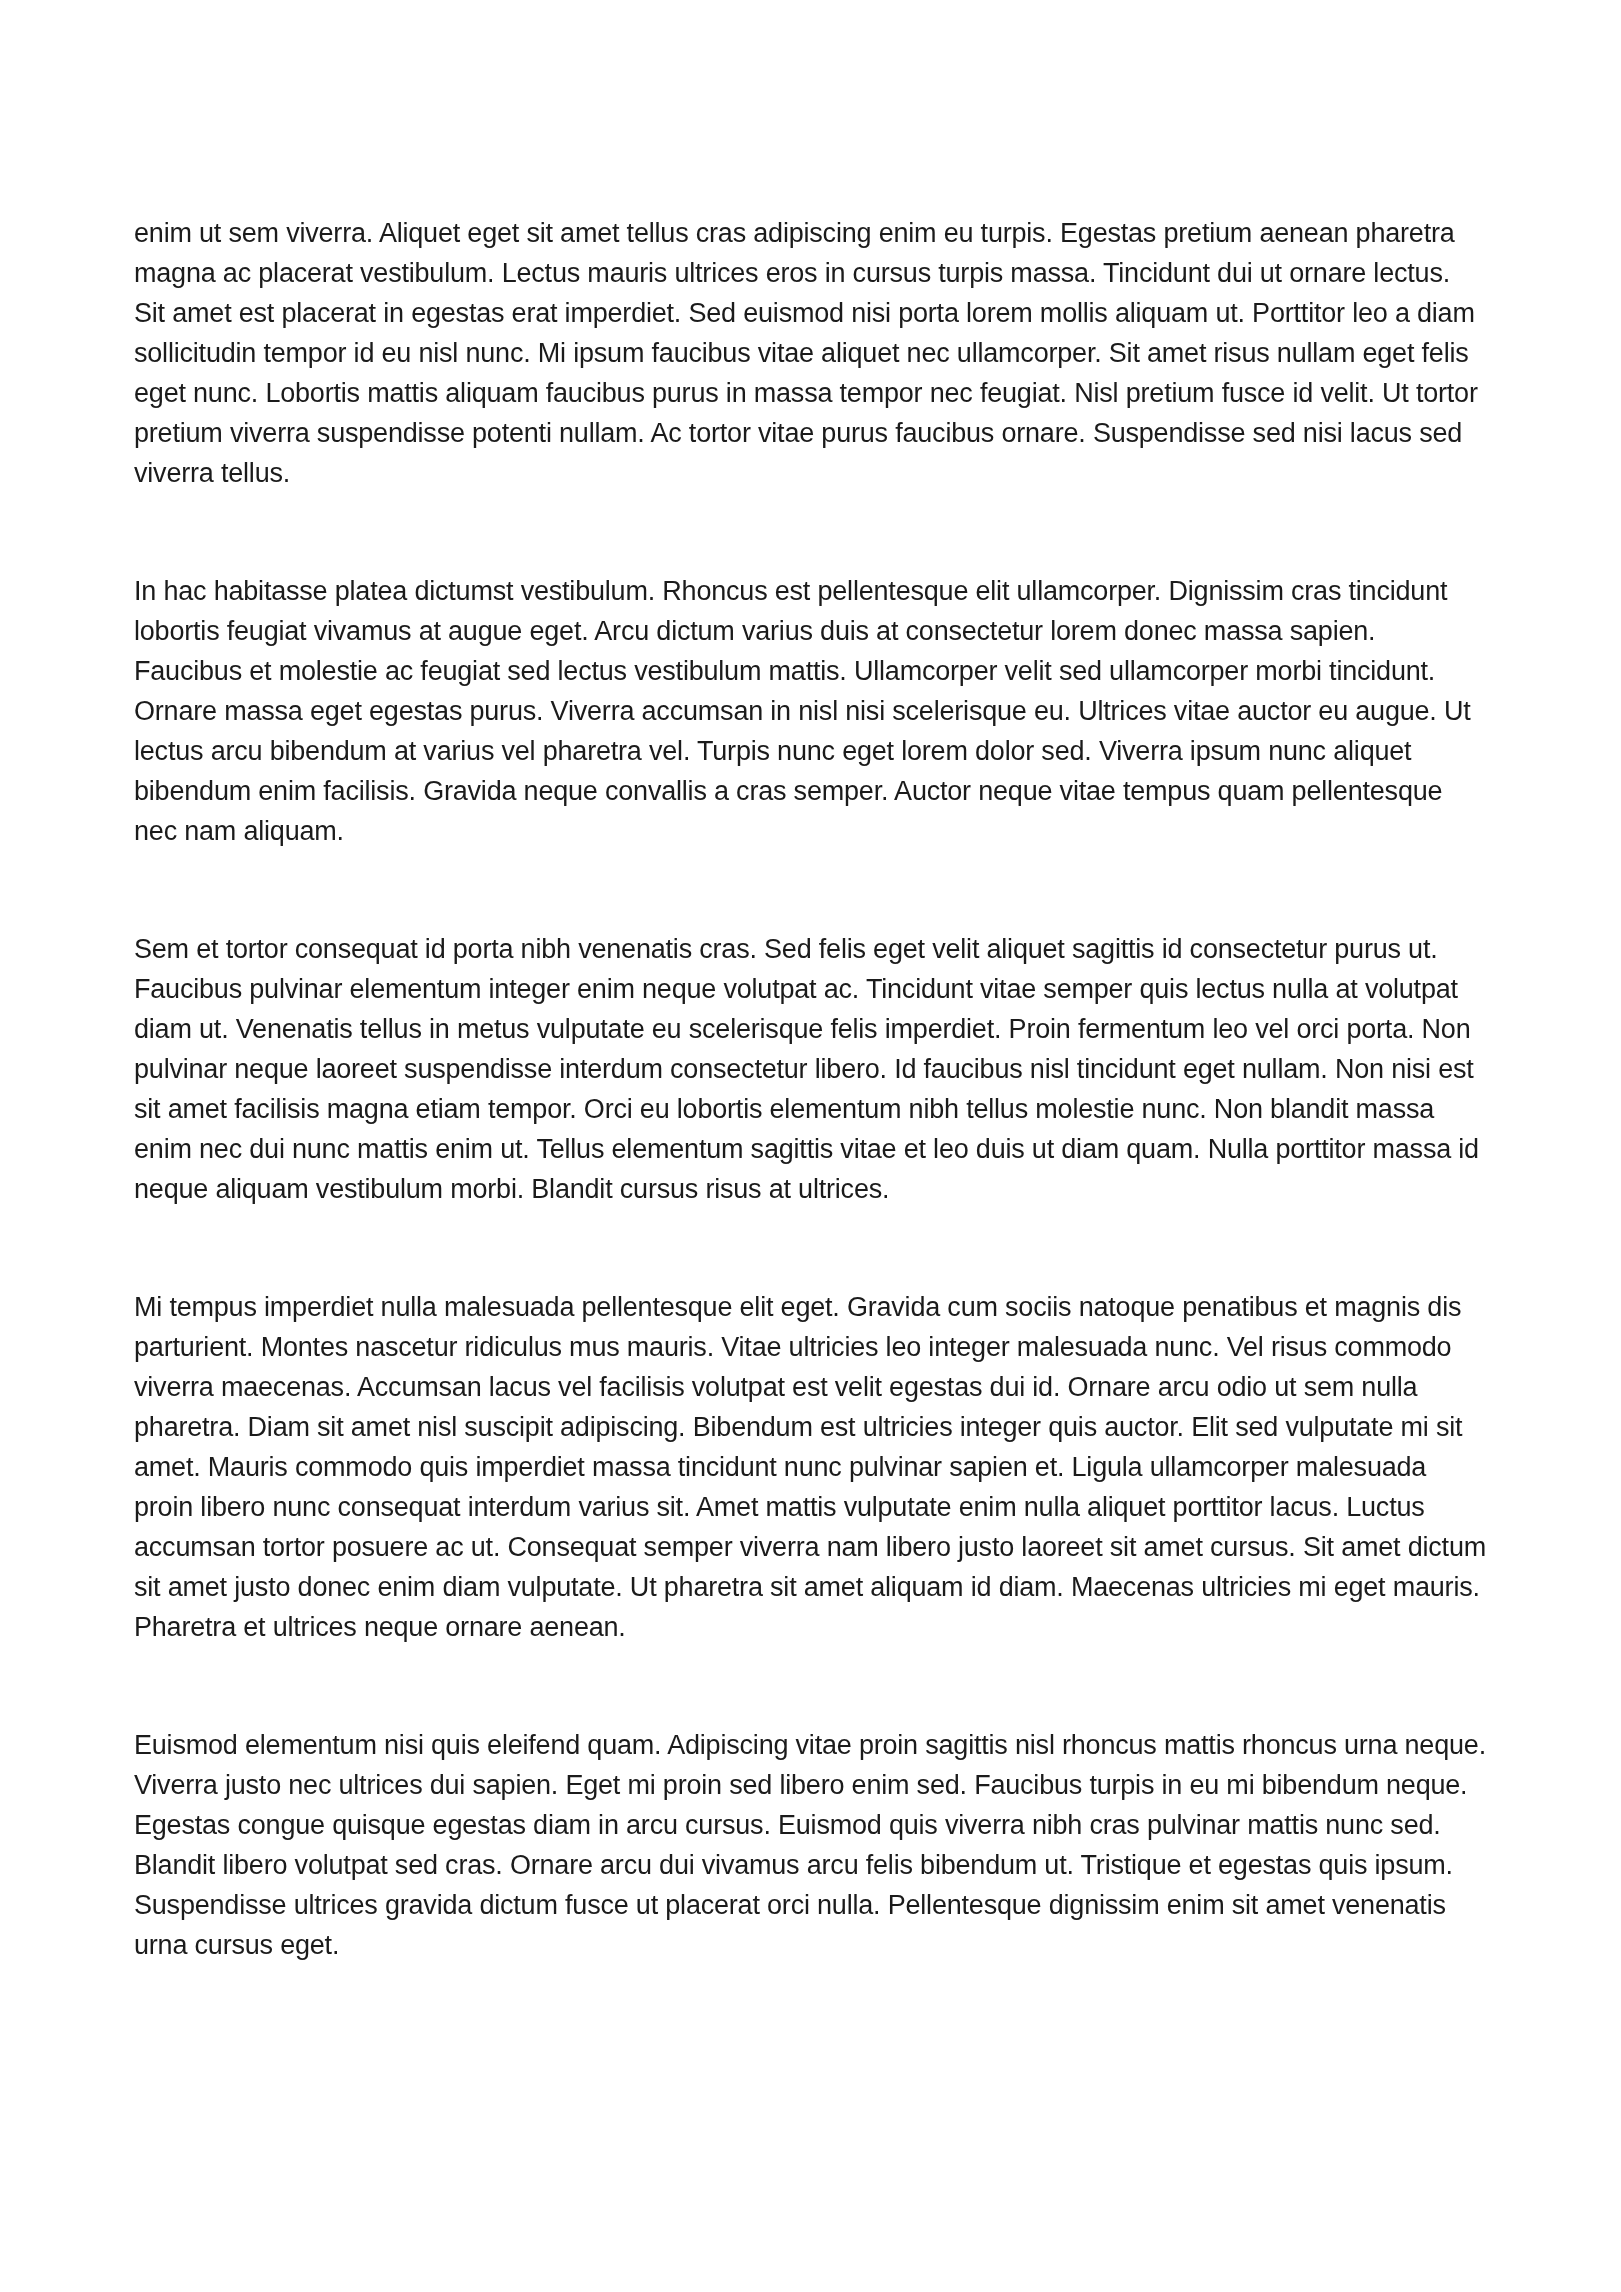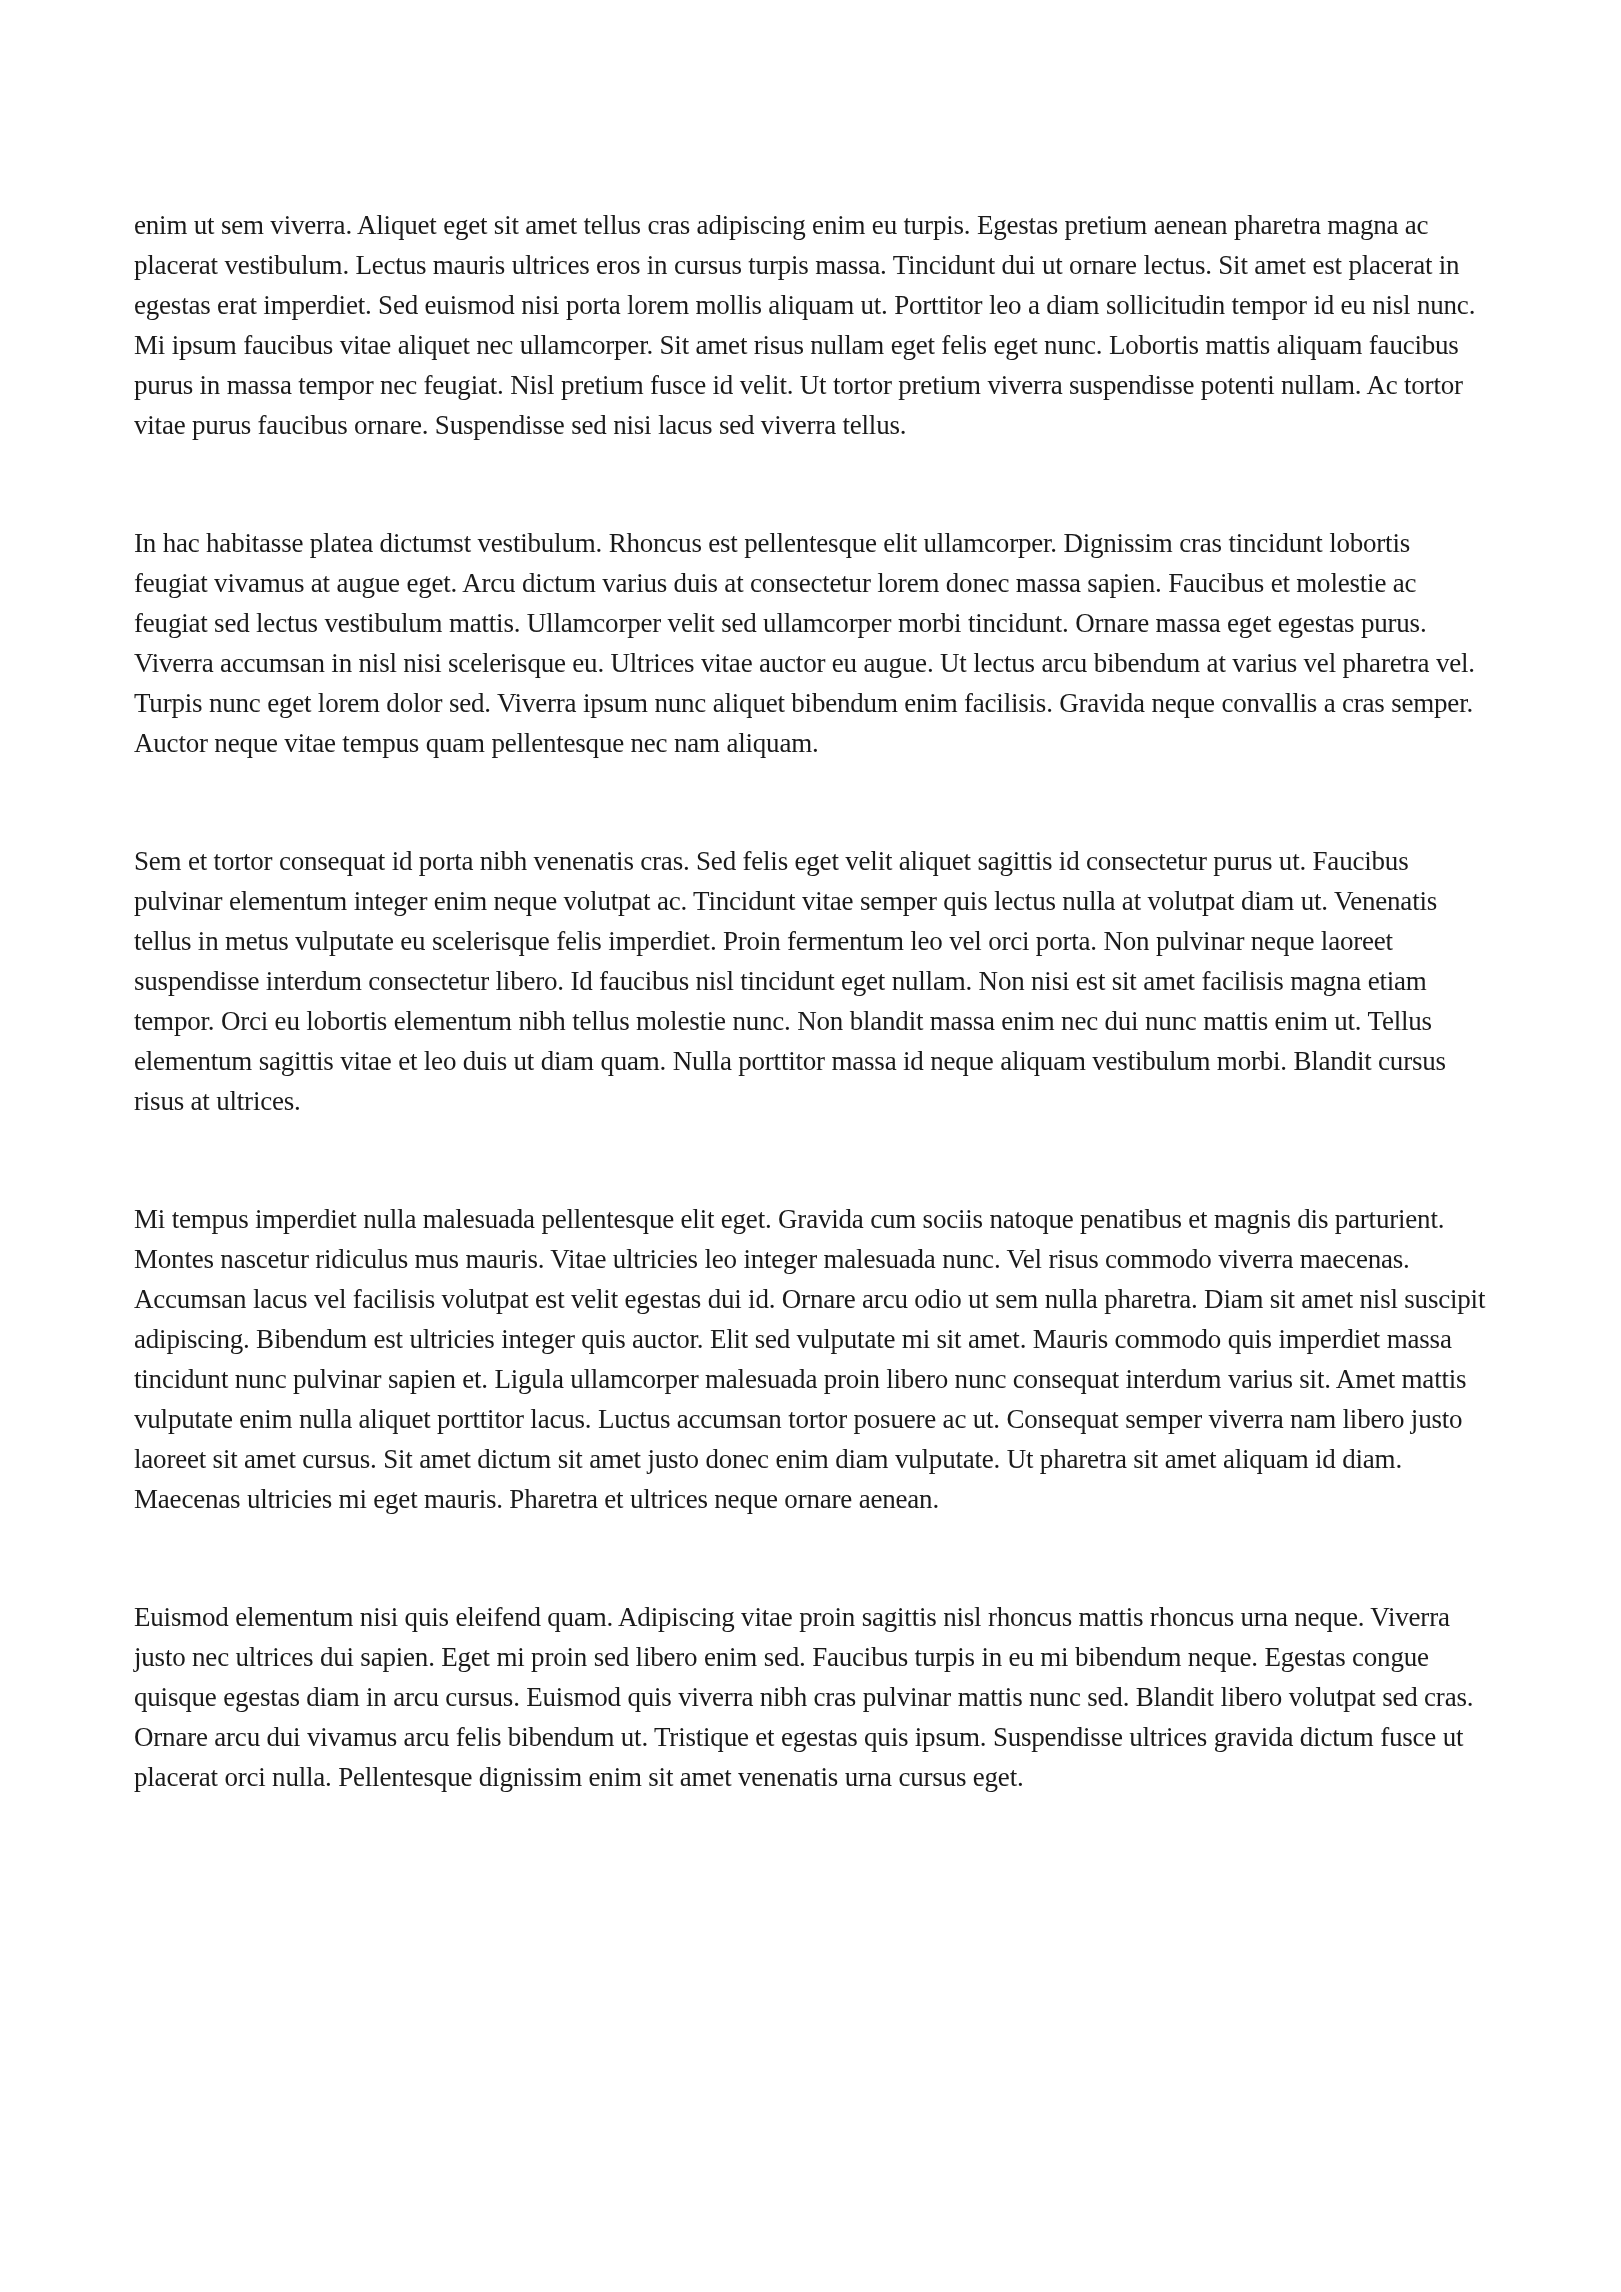--- a/index.html
+++ b/index.html
@@ -18,23 +18,22 @@
   }
   .doc-body {
     font-family: "Liberation Sans", "DejaVu Sans", sans-serif;
     font-size: 27px;
     line-height: 40px;
     letter-spacing: -0.2px;
     color: #1b1b1b;
     text-align: left;
   }
   .para {
-    margin: 4px 0 78px 0;
+    margin: 12px 0 78px 0;
     padding: 0;
-    font-family: Liberation Serif, serif;
   }
 </style>
 </head>
 <body>
 
 <div class="page">
   <div class="doc-body">
     <p class="para">enim ut sem viverra. Aliquet eget sit amet tellus cras adipiscing enim eu turpis. Egestas pretium aenean pharetra magna ac placerat vestibulum. Lectus mauris ultrices eros in cursus turpis massa. Tincidunt dui ut ornare lectus. Sit amet est placerat in egestas erat imperdiet. Sed euismod nisi porta lorem mollis aliquam ut. Porttitor leo a diam sollicitudin tempor id eu nisl nunc. Mi ipsum faucibus vitae aliquet nec ullamcorper. Sit amet risus nullam eget felis eget nunc. Lobortis mattis aliquam faucibus purus in massa tempor nec feugiat. Nisl pretium fusce id velit. Ut tortor pretium viverra suspendisse potenti nullam. Ac tortor vitae purus faucibus ornare. Suspendisse sed nisi lacus sed viverra tellus.</p>
     <p class="para">In hac habitasse platea dictumst vestibulum. Rhoncus est pellentesque elit ullamcorper. Dignissim cras tincidunt lobortis feugiat vivamus at augue eget. Arcu dictum varius duis at consectetur lorem donec massa sapien. Faucibus et molestie ac feugiat sed lectus vestibulum mattis. Ullamcorper velit sed ullamcorper morbi tincidunt. Ornare massa eget egestas purus. Viverra accumsan in nisl nisi scelerisque eu. Ultrices vitae auctor eu augue. Ut lectus arcu bibendum at varius vel pharetra vel. Turpis nunc eget lorem dolor sed. Viverra ipsum nunc aliquet bibendum enim facilisis. Gravida neque convallis a cras semper. Auctor neque vitae tempus quam pellentesque nec nam aliquam.</p>
     <p class="para">Sem et tortor consequat id porta nibh venenatis cras. Sed felis eget velit aliquet sagittis id consectetur purus ut. Faucibus pulvinar elementum integer enim neque volutpat ac. Tincidunt vitae semper quis lectus nulla at volutpat diam ut. Venenatis tellus in metus vulputate eu scelerisque felis imperdiet. Proin fermentum leo vel orci porta. Non pulvinar neque laoreet suspendisse interdum consectetur libero. Id faucibus nisl tincidunt eget nullam. Non nisi est sit amet facilisis magna etiam tempor. Orci eu lobortis elementum nibh tellus molestie nunc. Non blandit massa enim nec dui nunc mattis enim ut. Tellus elementum sagittis vitae et leo duis ut diam quam. Nulla porttitor massa id neque aliquam vestibulum morbi. Blandit cursus risus at ultrices.</p>

